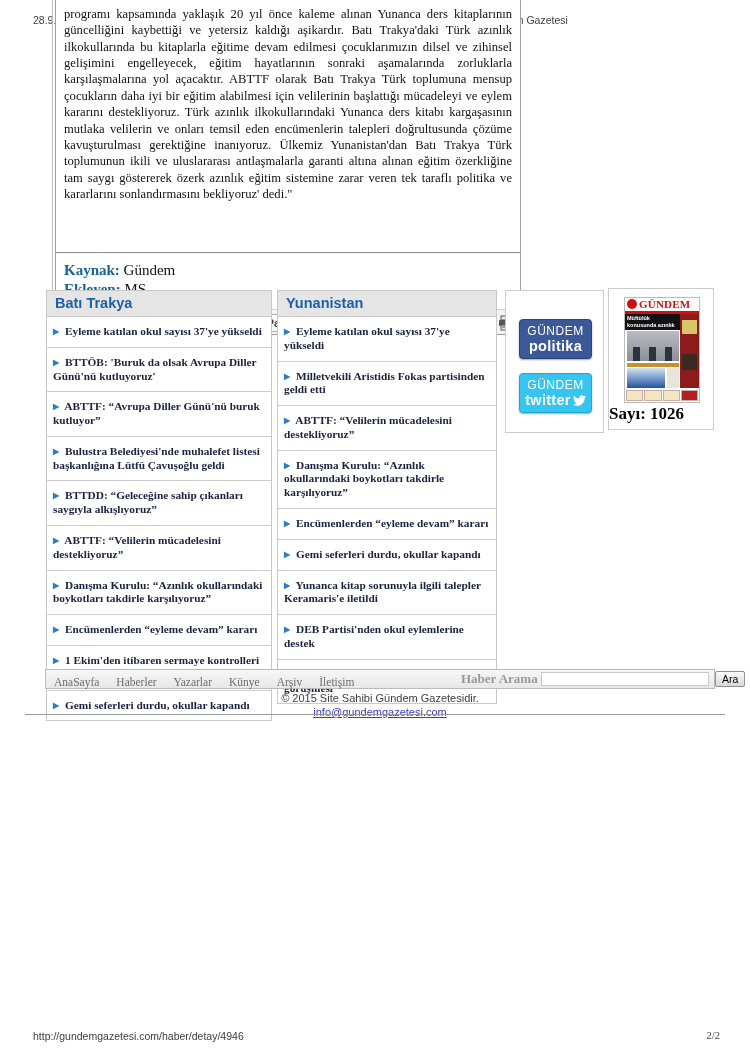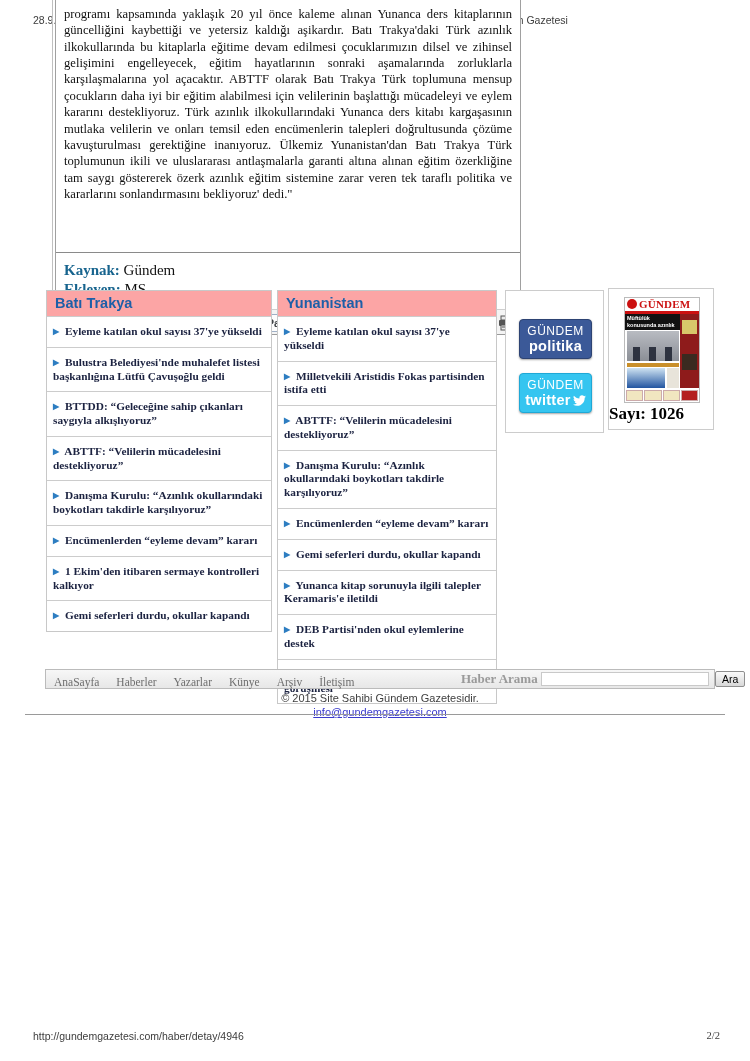--- a/index.html
+++ b/index.html
@@ -50,21 +50,21 @@
     background:#fdfdfd; border:1px solid #9fb0c6; border-radius:3px;
     color:#3c4043; font-size:10.5px; font-weight:bold; line-height:16px; cursor:pointer;
   }
   .printer-btn { position:absolute; right:4px; top:3px; width:20px; height:20px; cursor:pointer; }
 
   
   .news-col { position:absolute; background:#fff; border:1px solid #c8c8c8; }
   .news-col.left  { left:46px;  top:290px; width:226px; }
   .news-col.right { left:277px; top:290px; width:220px; }
   .news-col-header {
-    height:26px; background:#fca5a5; border-bottom:1px solid #cccccc;
+    height:26px; background:#e5e5e5; border-bottom:1px solid #cccccc;
     color:#1d5fa8; font-size:14.5px; font-weight:bold; line-height:25px; padding-left:8px;
   }
   .news-item {
     padding:8px 5px 8px 6px; border-bottom:1px solid #cccccc; cursor:pointer;
     font-family:"Liberation Serif", serif; font-size:11.3px; font-weight:bold;
     color:#1b2240; line-height:1.22;
   }
   .news-item:last-child { border-bottom:none; }
   .news-bullet { color:#2d7dc1; font-size:8px; margin-right:3px; position:relative; top:-1px; }
 
@@ -150,34 +150,36 @@
         <rect x="6" y="13.5" width="8" height="1" fill="#555"></rect>
       </svg>
     </div>
   </div>
 </div>
 
 <div class="news-col left">
   <div class="news-col-header">Batı Trakya</div>
   <div>
       <div class="news-item"><span class="news-bullet">▶</span><span> Eyleme katılan okul sayısı 37'ye yükseldi</span></div>
+      <div class="news-item"><span class="news-bullet">▶</span><span> BTTÖB: 'Buruk da olsak Avrupa Diller Günü'nü kutluyoruz'</span></div>
+      <div class="news-item"><span class="news-bullet">▶</span><span> ABTTF: “Avrupa Diller Günü'nü buruk kutluyor”</span></div>
       <div class="news-item"><span class="news-bullet">▶</span><span> Bulustra Belediyesi'nde muhalefet listesi başkanlığına Lütfü Çavuşoğlu geldi</span></div>
       <div class="news-item"><span class="news-bullet">▶</span><span> BTTDD: “Geleceğine sahip çıkanları saygıyla alkışlıyoruz”</span></div>
       <div class="news-item"><span class="news-bullet">▶</span><span> ABTTF: “Velilerin mücadelesini destekliyoruz”</span></div>
       <div class="news-item"><span class="news-bullet">▶</span><span> Danışma Kurulu: “Azınlık okullarındaki boykotları takdirle karşılıyoruz”</span></div>
       <div class="news-item"><span class="news-bullet">▶</span><span> Encümenlerden “eyleme devam” kararı</span></div>
       <div class="news-item"><span class="news-bullet">▶</span><span> 1 Ekim'den itibaren sermaye kontrolleri kalkıyor</span></div>
       <div class="news-item"><span class="news-bullet">▶</span><span> Gemi seferleri durdu, okullar kapandı</span></div>
     </div>
 </div>
 <div class="news-col right">
   <div class="news-col-header">Yunanistan</div>
   <div>
       <div class="news-item"><span class="news-bullet">▶</span><span> Eyleme katılan okul sayısı 37'ye yükseldi</span></div>
-      <div class="news-item"><span class="news-bullet">▶</span><span> Milletvekili Aristidis Fokas partisinden istifa etti</span></div>
+      <div class="news-item"><span class="news-bullet">▶</span><span> Milletvekili Aristidis Fokas partisinden geldi etti</span></div>
       <div class="news-item"><span class="news-bullet">▶</span><span> ABTTF: “Velilerin mücadelesini destekliyoruz”</span></div>
       <div class="news-item"><span class="news-bullet">▶</span><span> Danışma Kurulu: “Azınlık okullarındaki boykotları takdirle karşılıyoruz”</span></div>
       <div class="news-item"><span class="news-bullet">▶</span><span> Encümenlerden “eyleme devam” kararı</span></div>
       <div class="news-item"><span class="news-bullet">▶</span><span> Gemi seferleri durdu, okullar kapandı</span></div>
       <div class="news-item"><span class="news-bullet">▶</span><span> Yunanca kitap sorunuyla ilgili talepler Keramaris'e iletildi</span></div>
       <div class="news-item"><span class="news-bullet">▶</span><span> DEB Partisi'nden okul eylemlerine destek</span></div>
       <div class="news-item"><span class="news-bullet">▶</span><span> New York'ta Çipras -- Erdoğan görüşmesi</span></div>
     </div>
 </div>
 

